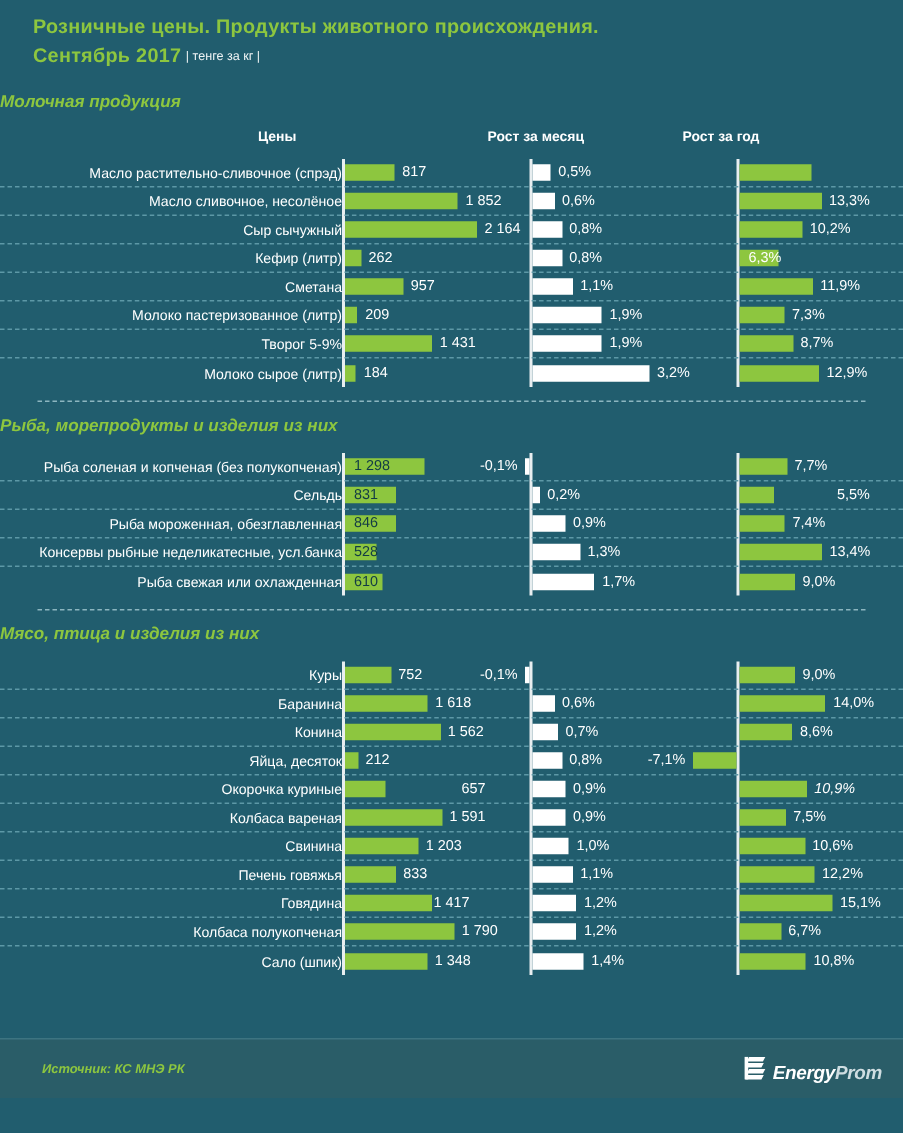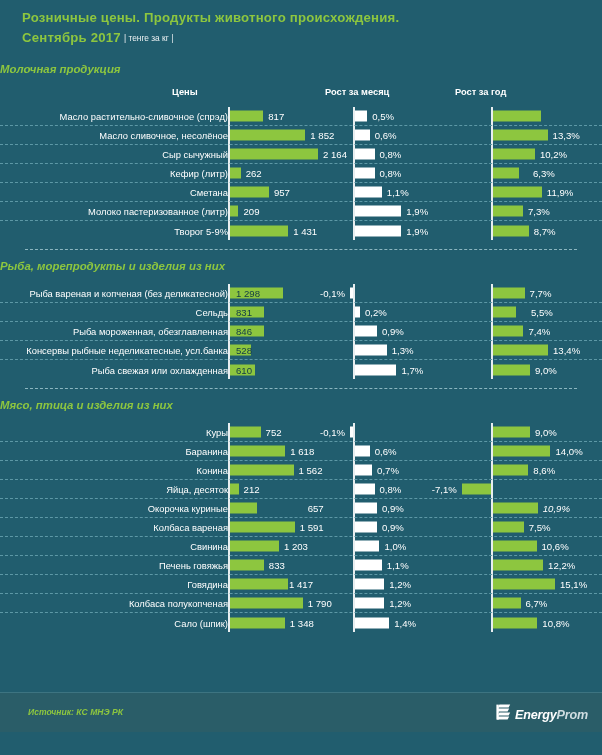--- a/index.html
+++ b/index.html
@@ -166,21 +166,21 @@
             <div class="bar bar-green" style="left: 493px; width: 41.8808px;"></div>
             <div class="bval" style="left: 539.881px;">10,2%</div>
           </div>
           <div class="row">
             <div class="rlabel">Кефир (литр)</div>
             <div class="bar bar-green" style="left: 230px; width: 10.6543px;"></div>
             <div class="bval" style="left: 245.654px;">262</div>
             <div class="bar bar-white" style="left: 355px; width: 19.5px;"></div>
             <div class="bval" style="left: 379.5px;">0,8%</div>
             <div class="bar bar-green" style="left: 493px; width: 25.8675px;"></div>
-            <div class="bval" style="left: 533px;">6,3%</div>
+            <div class="bval" style="left: 499px;">6,3%</div>
           </div>
           <div class="row">
             <div class="rlabel">Сметана</div>
             <div class="bar bar-green" style="left: 230px; width: 38.9168px;"></div>
             <div class="bval" style="left: 273.917px;">957</div>
             <div class="bar bar-white" style="left: 355px; width: 26.8125px;"></div>
             <div class="bval" style="left: 386.812px;">1,1%</div>
             <div class="bar bar-green" style="left: 493px; width: 48.8609px;"></div>
             <div class="bval" style="left: 546.861px; text-align: center;">11,9%</div>
           </div>
@@ -194,47 +194,56 @@
             <div class="bval" style="left: 527.974px;">7,3%</div>
           </div>
           <div class="row">
             <div class="rlabel">Творог 5-9%</div>
             <div class="bar bar-green" style="left: 230px; width: 58.1922px;"></div>
             <div class="bval" style="left: 293.192px;">1 431</div>
             <div class="bar bar-white" style="left: 355px; width: 46.3125px;"></div>
             <div class="bval" style="left: 406.312px;">1,9%</div>
             <div class="bar bar-green" style="left: 493px; width: 35.7219px;"></div>
             <div class="bval" style="left: 533.722px;">8,7%</div>
+          </div>
+          <div class="row">
+            <div class="rlabel">Молоко сырое (литр)</div>
+            <div class="bar bar-green" style="left: 230px; width: 7.48244px;"></div>
+            <div class="bval" style="left: 242.482px;">184</div>
+            <div class="bar bar-white" style="left: 355px; width: 78px;"></div>
+            <div class="bval" style="left: 438px;">3,2%</div>
+            <div class="bar bar-green" style="left: 493px; width: 52.9669px;"></div>
+            <div class="bval" style="left: 550.967px;">12,9%</div>
           </div>
         </div>
       </div>
       <div class="section">
         <div class="divider" style="margin-top: 9px;"></div>
         <div class="section-title" style="padding-top: 10px;">Рыба, морепродукты и изделия из них</div>
         <div class="rows" style="margin-top: 12px;">
           <div class="axis axis-price"></div>
           <div class="axis axis-month"></div>
           <div class="axis axis-year"></div>
           <div class="row">
-            <div class="rlabel">Рыба  вареная и копченая (без деликатесной)</div>
+            <div class="rlabel">Рыба  соленая и копченая (без полукопченая)</div>
             <div class="bar bar-green" style="left: 230px; width: 52.7837px;"></div>
             <div class="bval-in" style="left: 236px;">1 298</div>
             <div class="bar bar-white" style="left: 350px; width: 3px;"></div>
             <div class="bval" style="left: auto; right: 257px;">-0,1%</div>
             <div class="bar bar-green" style="left: 493px; width: 31.6159px;"></div>
             <div class="bval" style="left: 529.616px;">7,7%</div>
           </div>
           <div class="row">
             <div class="rlabel">Сельдь</div>
             <div class="bar bar-green" style="left: 230px; width: 33.793px;"></div>
             <div class="bval-in" style="left: 236px;">831</div>
             <div class="bar bar-white" style="left: 355px; width: 4.875px;"></div>
             <div class="bval" style="left: 364.875px;">0,2%</div>
             <div class="bar bar-green" style="left: 493px; width: 22.5828px;"></div>
-            <div class="bval" style="left: 499px; padding-left: 32px;">5,5%</div>
+            <div class="bval" style="left: 526px; padding-left: 32px;">5,5%</div>
           </div>
           <div class="row">
             <div class="rlabel">Рыба  мороженная, обезглавленная</div>
             <div class="bar bar-green" style="left: 230px; width: 34.403px;"></div>
             <div class="bval-in" style="left: 236px;">846</div>
             <div class="bar bar-white" style="left: 355px; width: 21.9375px;"></div>
             <div class="bval" style="left: 381.938px;">0,9%</div>
             <div class="bar bar-green" style="left: 493px; width: 30.3841px;"></div>
             <div class="bval" style="left: 528.384px;">7,4%</div>
           </div>

